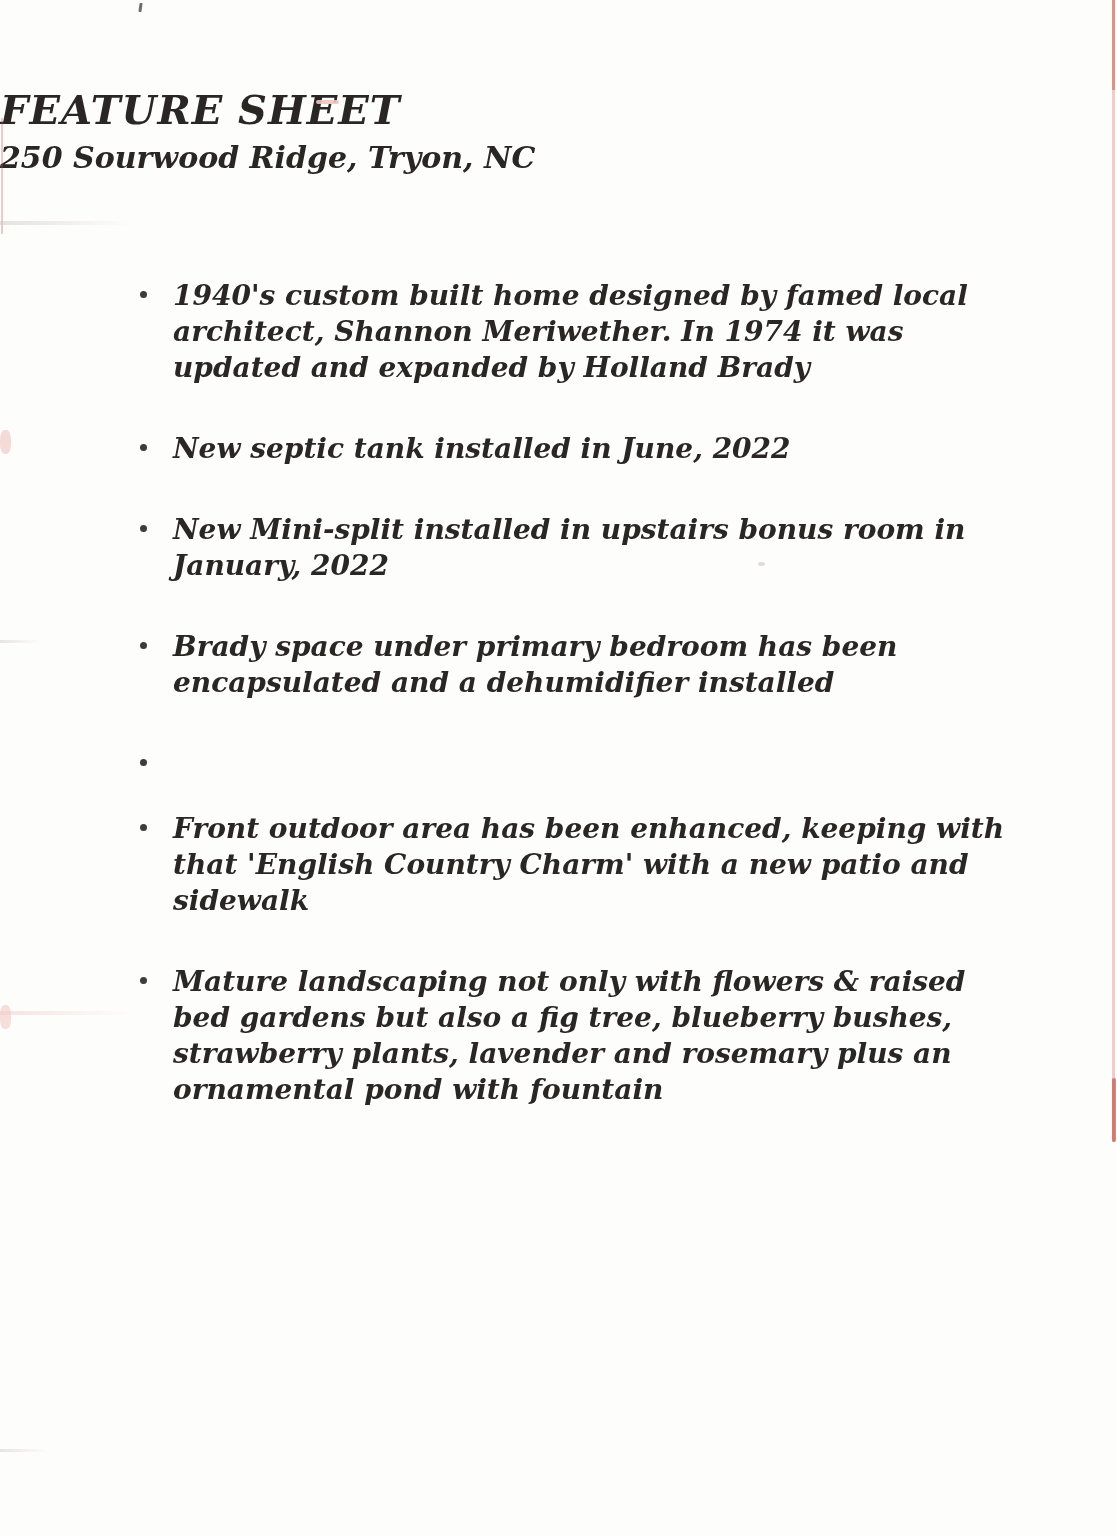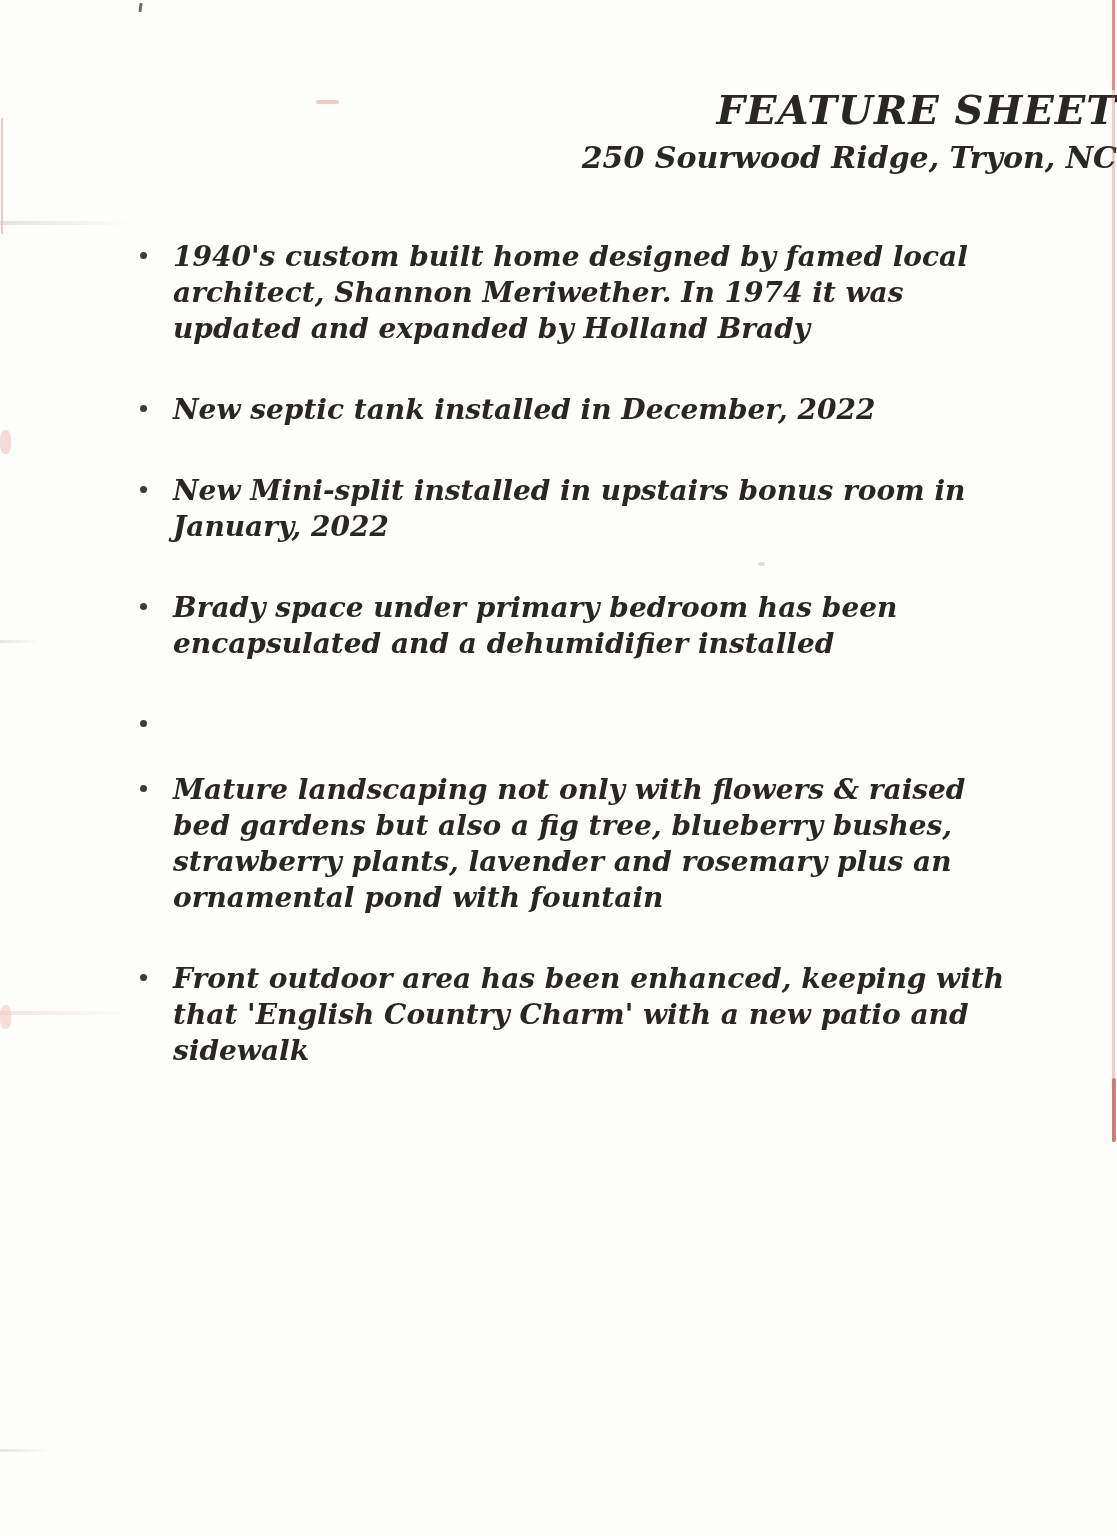--- a/index.html
+++ b/index.html
@@ -73,41 +73,41 @@
   .streak-2 { left: 0; top: 640px; width: 40px; height: 3px;
     background: linear-gradient(to right, rgba(205,198,193,0.45), rgba(205,198,193,0)); }
   .streak-3 { left: 0; top: 1011px; width: 132px; height: 4px;
     background: linear-gradient(to right, rgba(238,205,200,0.55), rgba(238,205,200,0)); }
   .streak-4 { left: 0; top: 1449px; width: 48px; height: 3px;
     background: linear-gradient(to right, rgba(205,198,193,0.45), rgba(205,198,193,0)); }
 
   
   .doc-header {
     padding-top: 88px;
-    text-align: right;
+    text-align: left;
     font-style: italic;
   }
   .doc-title {
     margin: 0;
     font-size: 40px;
     line-height: 44px;
     font-weight: bold;
     font-style: italic;
     letter-spacing: 1px;
   }
   .doc-subtitle {
     margin: 6px 0 8px 0;
     font-size: 30px;
     line-height: 40px;
     font-weight: 600;
     font-style: italic;
   }
   .feature-list {
     list-style: none;
-    margin: 61px 0 0 140px;
+    margin: 100px 0 0 140px;
     padding: 0;
     width: 880px;
   }
   .feature-list li {
     display: flex;
     align-items: flex-start;
     margin: 0 0 45px 0;
     font-size: 28px;
     line-height: 36px;
     font-style: italic;
@@ -149,36 +149,36 @@
     <p class="doc-subtitle">250 Sourwood Ridge, Tryon, NC</p>
   </header>
 
   <ul class="feature-list">
     <li>
       <span class="bullet-dot"></span>
       <span class="bullet-text">1940's custom built home designed by famed local architect, Shannon Meriwether. In 1974 it was updated and expanded by Holland Brady</span>
     </li>
     <li>
       <span class="bullet-dot"></span>
-      <span class="bullet-text">New septic tank installed in December, 2022</span>
+      <span class="bullet-text">New septic tank installed in June, 2022</span>
     </li>
     <li>
       <span class="bullet-dot"></span>
       <span class="bullet-text">New Mini-split installed in upstairs bonus room in January, 2022</span>
     </li>
     <li>
       <span class="bullet-dot"></span>
       <span class="bullet-text">Brady space under primary bedroom has been encapsulated and a dehumidifier installed</span>
     </li>
     <li>
       <span class="bullet-dot"></span>
     </li>
     <li>
       <span class="bullet-dot"></span>
-      <span class="bullet-text">Mature landscaping not only with flowers &amp; raised bed gardens but also a fig tree, blueberry bushes, strawberry plants, lavender and rosemary plus an ornamental pond with fountain</span>
+      <span class="bullet-text">Front outdoor area has been enhanced, keeping with that 'English Country Charm' with a new patio and sidewalk</span>
     </li>
     <li>
       <span class="bullet-dot"></span>
-      <span class="bullet-text">Front outdoor area has been enhanced, keeping with that 'English Country Charm' with a new patio and sidewalk</span>
+      <span class="bullet-text">Mature landscaping not only with flowers &amp; raised bed gardens but also a fig tree, blueberry bushes, strawberry plants, lavender and rosemary plus an ornamental pond with fountain</span>
     </li>
   </ul>
 
 </div>
 
 </body></html>

